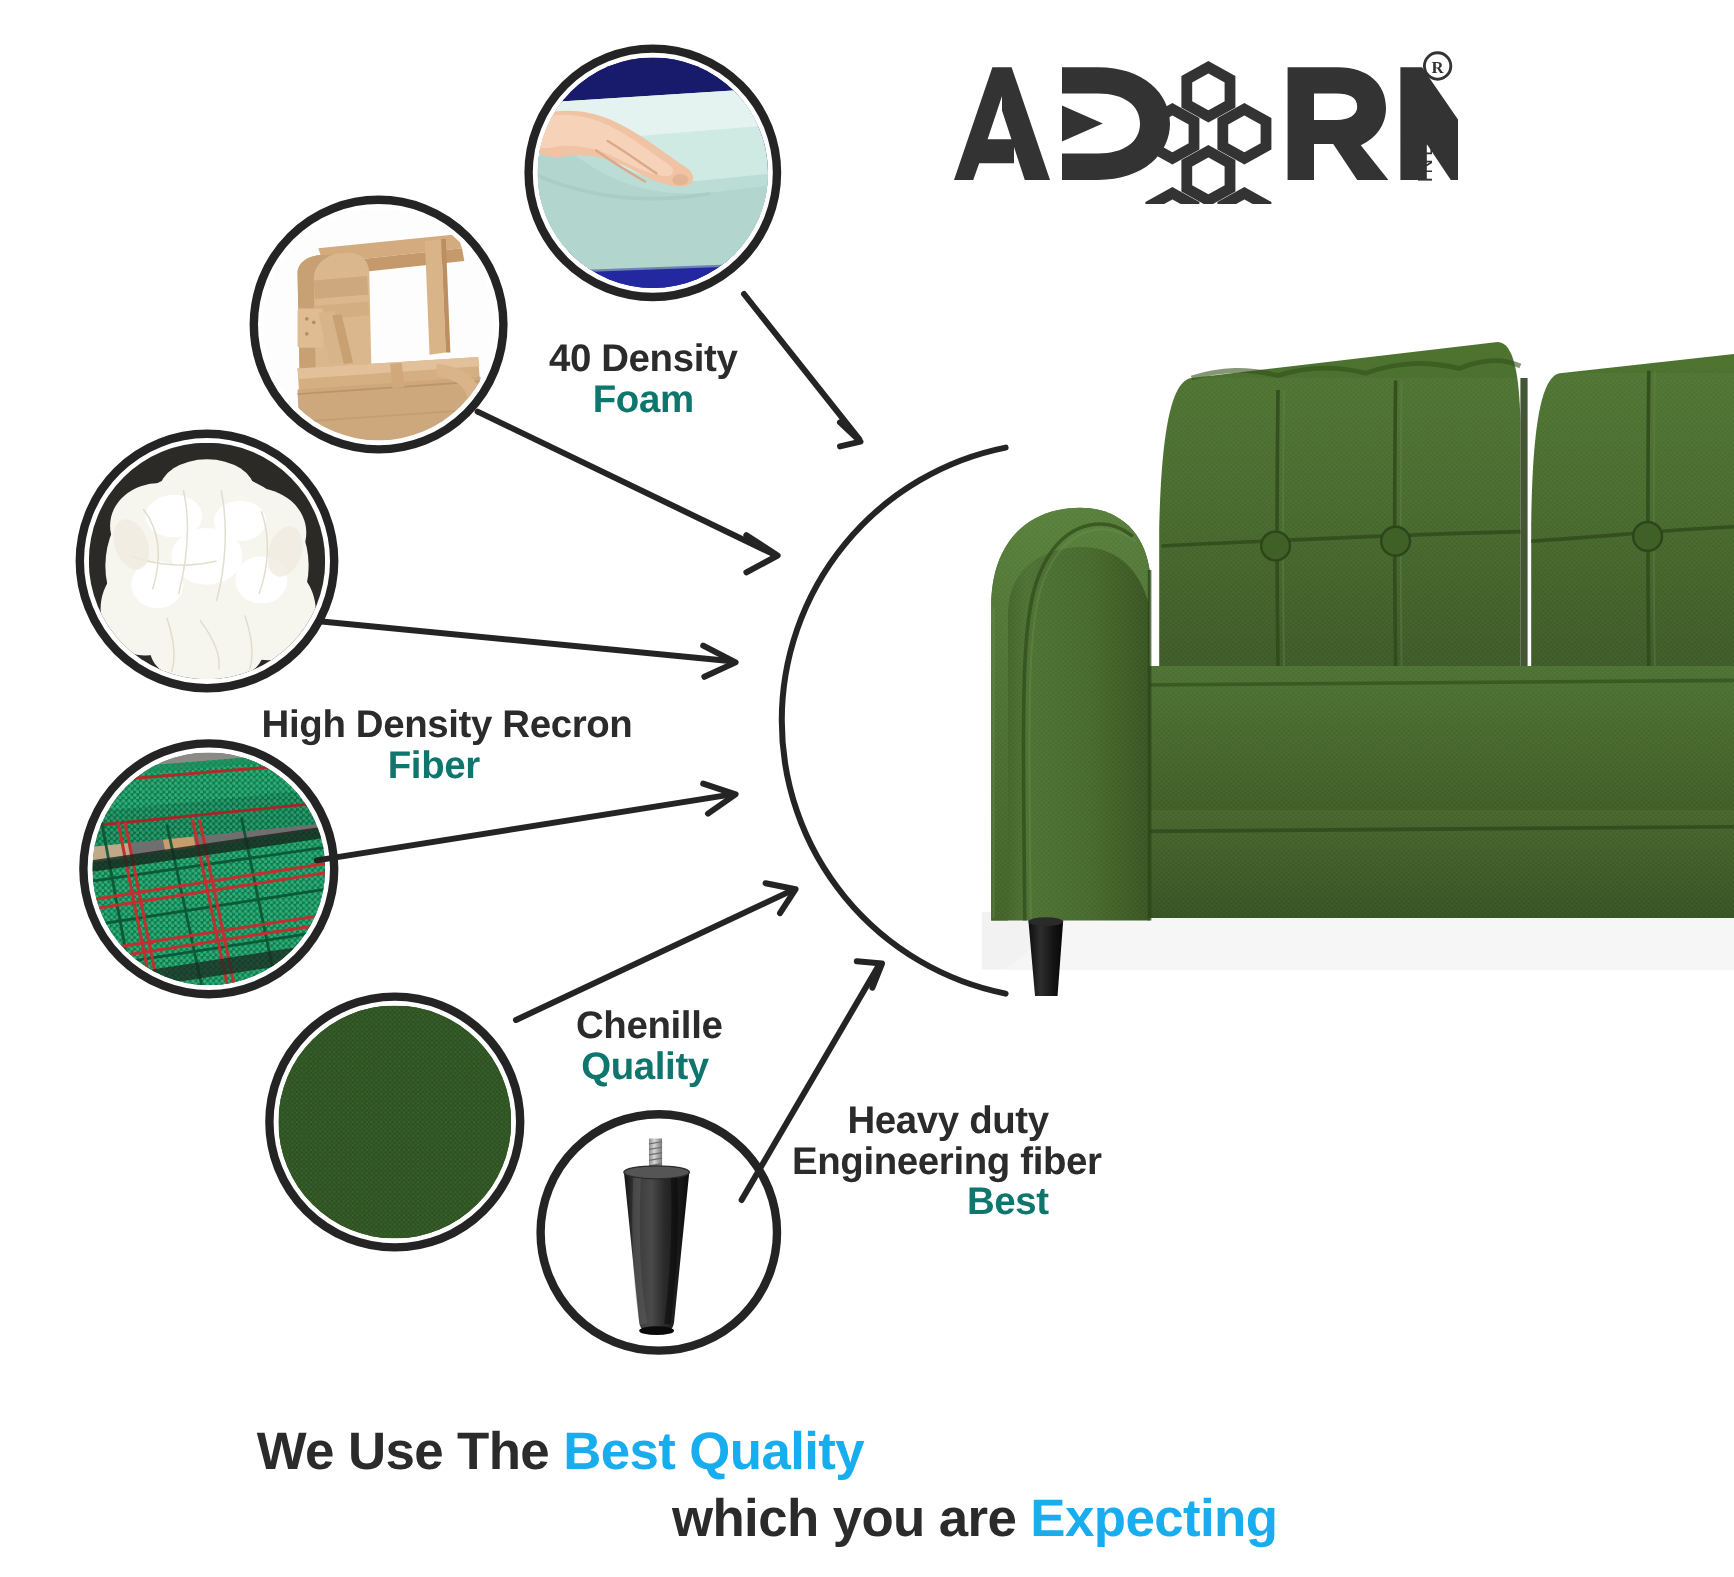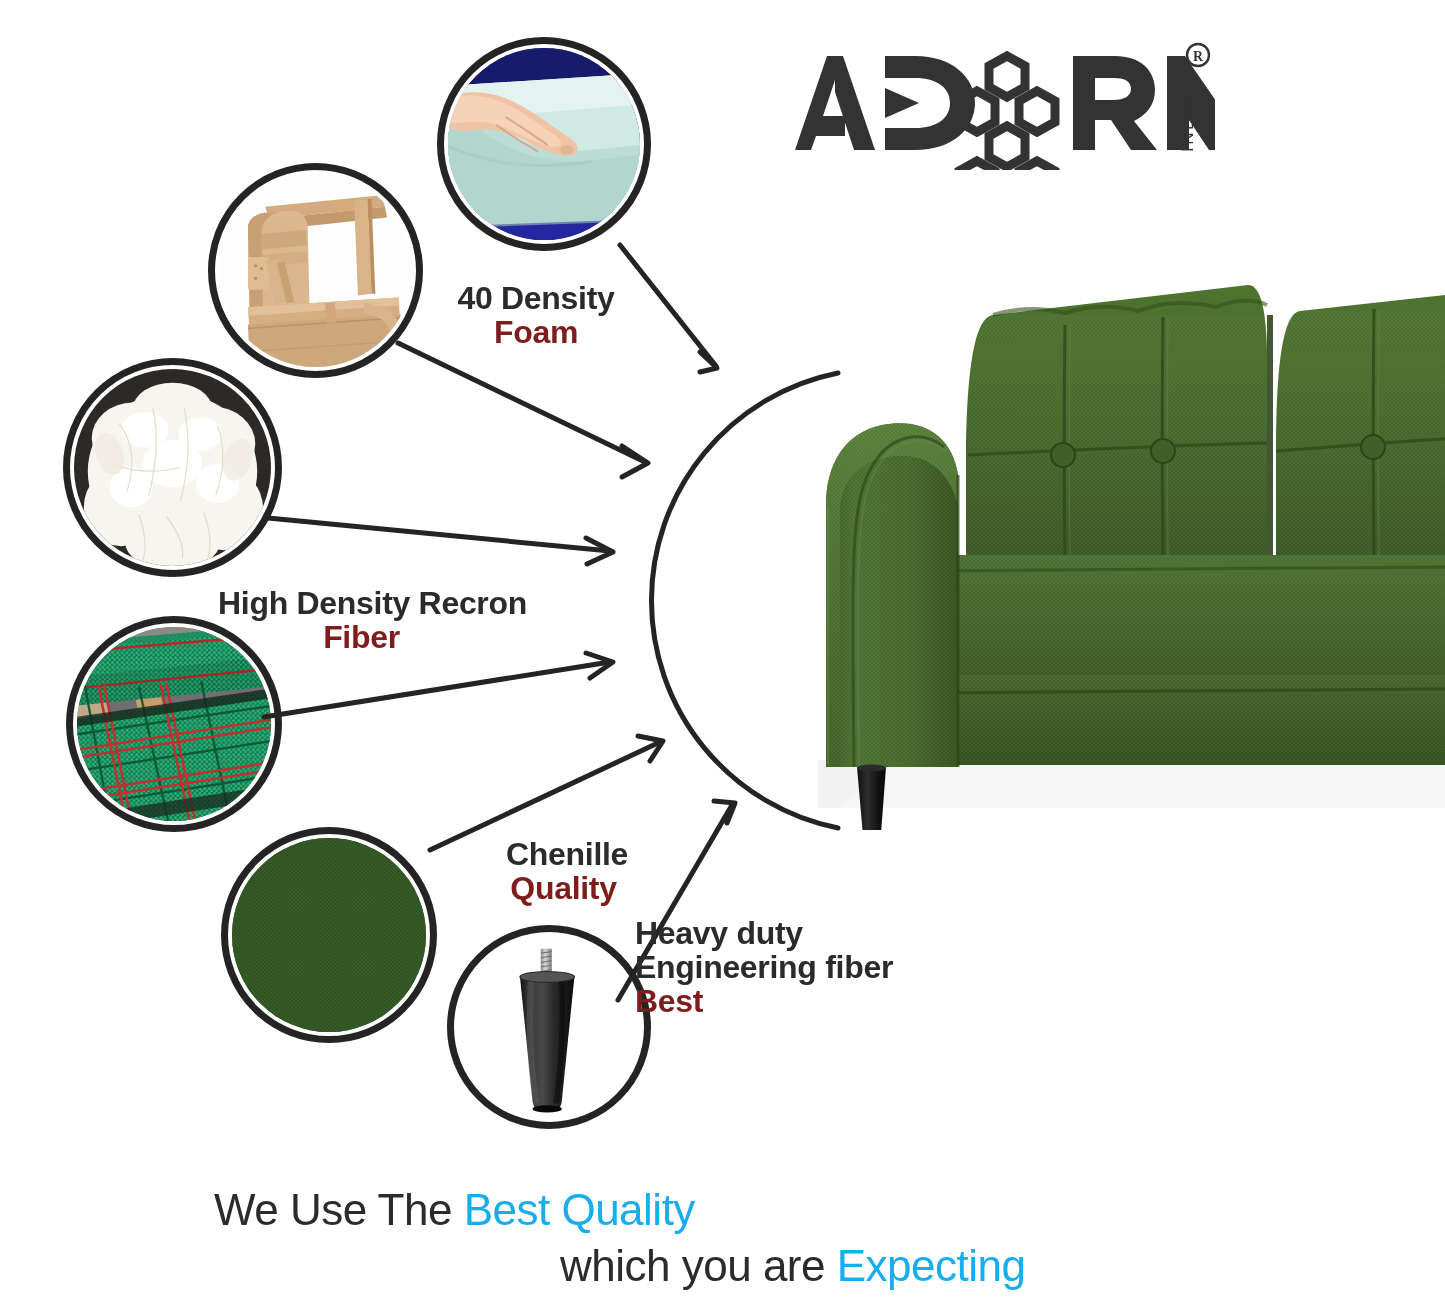--- a/index.html
+++ b/index.html
@@ -34,28 +34,28 @@
 
   
   .lbl{
     position:absolute;
     color:#2b2b2b;
     font-weight:bold;
     line-height:1.06;
     letter-spacing:-0.3px;
     white-space:nowrap;
   }
-  .lbl .hi{color:#7f1d1d;display:block;}
+  .lbl .hi{color:#0f766e;display:block;}
   .lbl .l1{display:block;}
 
   
   .tag{
     position:absolute;
     color:#2b2b2b;
-    font-weight:normal;
+    font-weight:bold;
     letter-spacing:-0.5px;
     white-space:nowrap;
   }
   .tag .cy{color:#18ADEE;}
 
   svg.overlay{position:absolute;left:0;top:0;width:1445px;height:1314px;pointer-events:none;}
   .sofa-wrap{position:absolute;left:818px;top:255px;width:627px;height:575px;}
 </style>
 </head>
 <body>
@@ -454,26 +454,26 @@
     <span class="hi">Foam</span>
   </div>
 
 
   <div class="lbl" style="left:218px;top:560px;font-size:32px;text-align:center;width:287px;margin-top:27px;">
     <span class="l1">High Density Recron</span>
     <span class="hi">Fiber</span>
   </div>
 
 
-  <div class="lbl" style="left:480px;top:838px;font-size:32px;text-align:center;width:115px;margin-left:26px;">
+  <div class="lbl" style="left:480px;top:838px;font-size:32px;text-align:center;width:115px;">
     <span class="l1">Chenille</span>
     <span class="hi">Quality</span>
   </div>
 
-  <div class="lbl" style="left:635px;top:917px;font-size:32px;text-align:left;width:214px;">
+  <div class="lbl" style="left:660px;top:917px;font-size:32px;text-align:right;width:214px;">
     <span class="l1">Heavy duty</span>
     <span class="l1">Engineering fiber</span>
     <span class="hi">Best</span>
   </div>
 
   <div class="tag" style="left:214px;top:1185px;font-size:44px;">
     <span>We Use The </span><span class="cy">Best Quality</span>
   </div>
   <div class="tag" style="left:560px;top:1241px;font-size:44px;text-align:right;">
     <span>which you are </span><span class="cy">Expecting</span>

